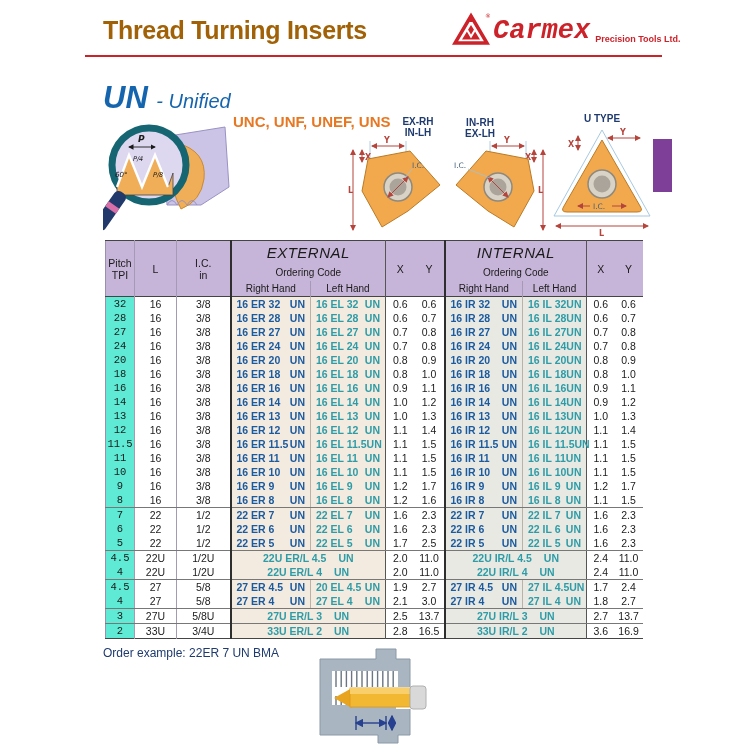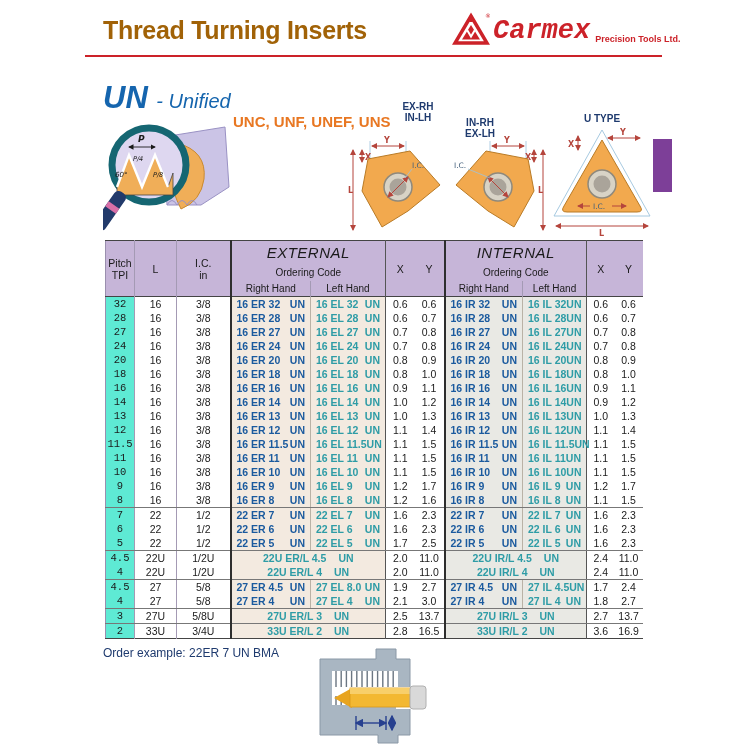--- a/index.html
+++ b/index.html
@@ -108,21 +108,21 @@
     <text class="mag-label" x="35" y="29" font-size="9" font-weight="bold">P</text>
     <text class="mag-label" x="30" y="48" font-size="6.5">P/4</text>
     <text class="mag-label" x="12" y="64" font-size="7">60°</text>
     <text class="mag-label" x="50" y="64" font-size="6.5">P/8</text>
     <g transform="rotate(35 20 80)">
       <rect x="13" y="80" width="13" height="44" rx="5" fill="#223a6b"></rect>
       <rect x="13" y="95" width="13" height="6" fill="#d86fa8"></rect>
     </g>
   </svg>
 
-  <div class="diag-title" style="left:388px;top:101px;width:60px">
+  <div class="diag-title" style="left:388px;top:116px;width:60px">
     <div>EX-RH</div>
     <div>IN-LH</div>
   </div>
   <svg class="diag" style="left:348px;top:133px" width="100" height="103" viewBox="0 0 100 103">
     <defs>
       <marker id="ar1" markerWidth="6" markerHeight="6" refX="5" refY="3" orient="auto-start-reverse">
         <path d="M0,0 L6,3 L0,6 Z" fill="#b5453c"></path>
       </marker>
     </defs>
     <line x1="22" y1="8" x2="22" y2="28" stroke="#9cc3dd" stroke-width="0.8"></line>
@@ -879,21 +879,21 @@
             <td class="c-l vthin">27</td>
             <td class="c-ic vthin">5/8</td>
             <td class="c-code ext rh vthick">
               <div class="code-wrap">
                 <span class="code-main">27 ER 4.5</span>
                 <span class="code-un">UN</span>
               </div>
             </td>
             <td class="c-code ext lh vdata">
               <div class="code-wrap">
-                <span class="code-main">27 EL 8.0</span>
+                <span class="code-main">20 EL 4.5</span>
                 <span class="code-un">UN</span>
               </div>
             </td>
             <td class="c-num vdark">1.9</td>
             <td class="c-num">2.7</td>
             <td class="c-code int rh vthick">
               <div class="code-wrap">
                 <span class="code-main">27 IR 4.5</span>
                 <span class="code-un">UN</span>
               </div>

